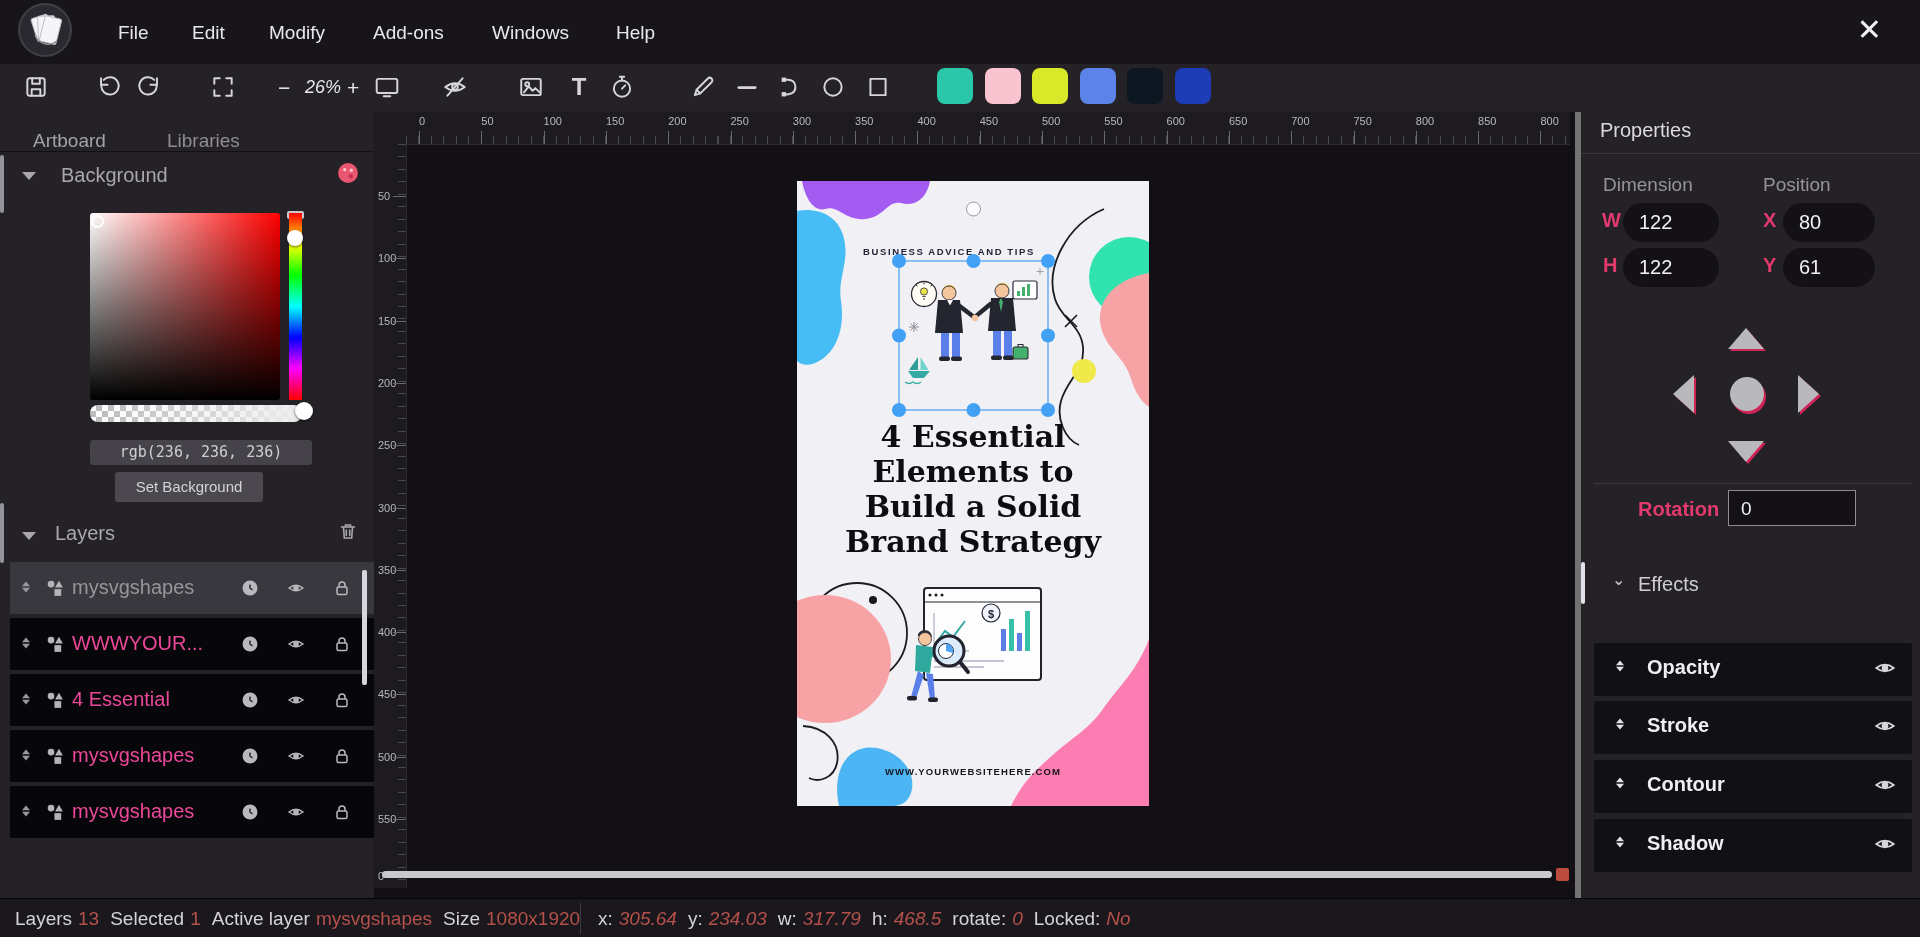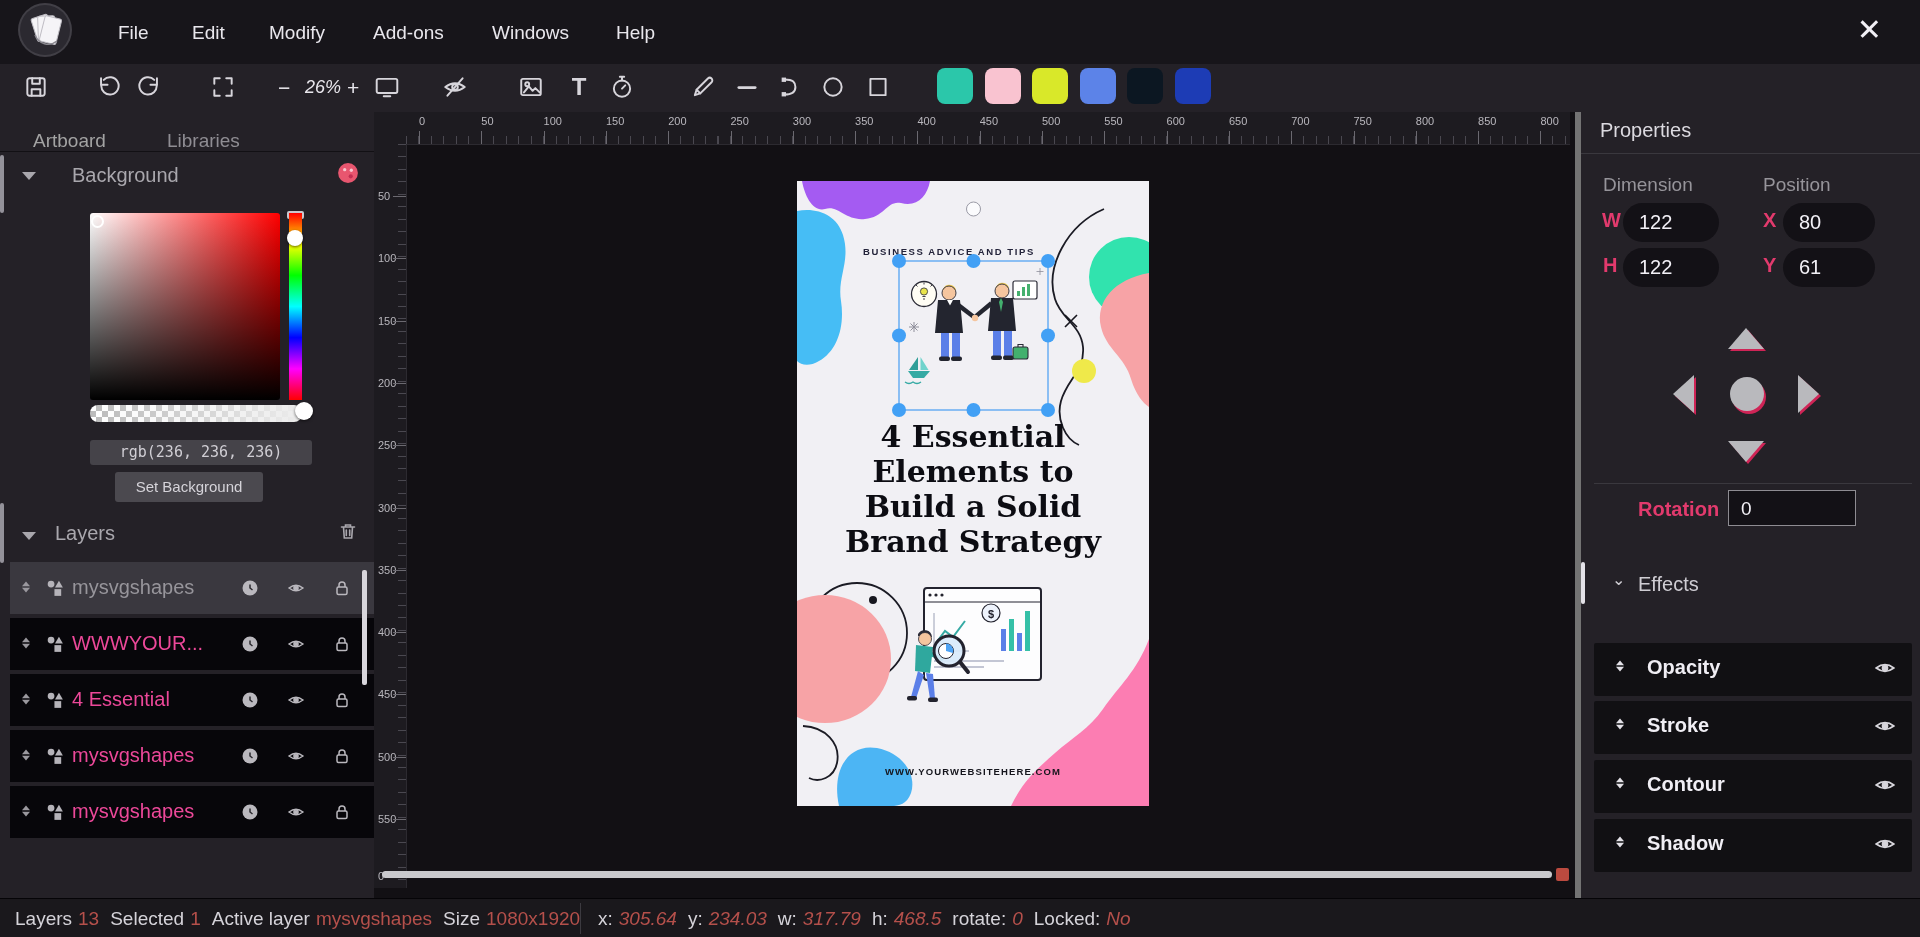--- a/index.html
+++ b/index.html
@@ -201,21 +201,21 @@
     <span class="swatch" style="left: 1127px; background: rgb(12, 23, 34);"></span>
     <span class="swatch" style="left: 1175px; background: rgb(29, 60, 181);"></span>
   </div>
 
 <div id="left-panel">
   <span class="tab" style="left:33px;color:#a3a3a3">Artboard</span>
   <span class="tab" style="left:167px;color:#8f8d93">Libraries</span>
   <div id="tabs-divider"></div>
 
   <span class="caret" style="left:22px;top:60px"></span>
-  <span class="sect-title" style="left:72px;top:52px">Background</span>
+  <span class="sect-title" style="left:61px;top:52px">Background</span>
   <span style="position:absolute;left:337px;top:50px;cursor:pointer">
     <svg width="22" height="22" viewBox="0 0 20 20">
         <circle cx="10" cy="10" r="9" fill="#e8566f"></circle>
         <circle cx="7" cy="7" r="1.5" fill="#ffffffaa"></circle>
         <circle cx="13" cy="7.5" r="1.5" fill="#ffffffaa"></circle>
         <circle cx="12.5" cy="13" r="1.9" fill="#c22f52"></circle>
       </svg></span>
 
   <div id="sat-square"></div>
   <div id="sat-handle"></div>

